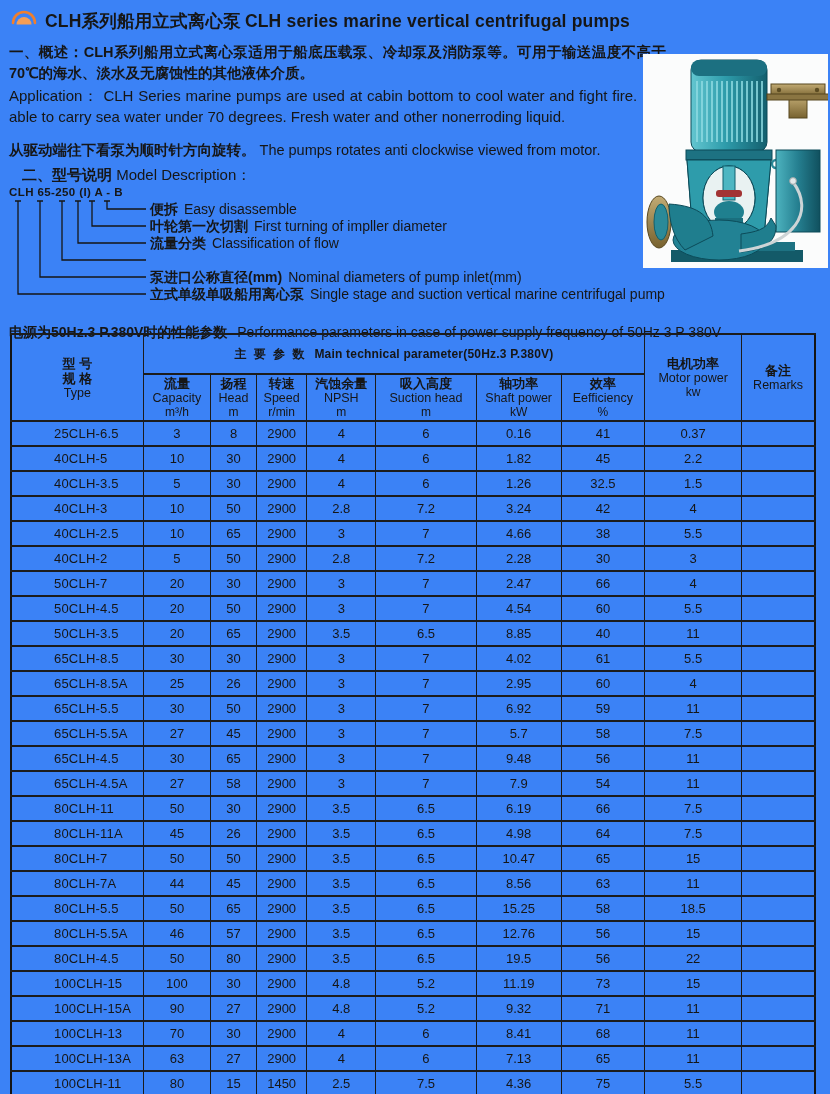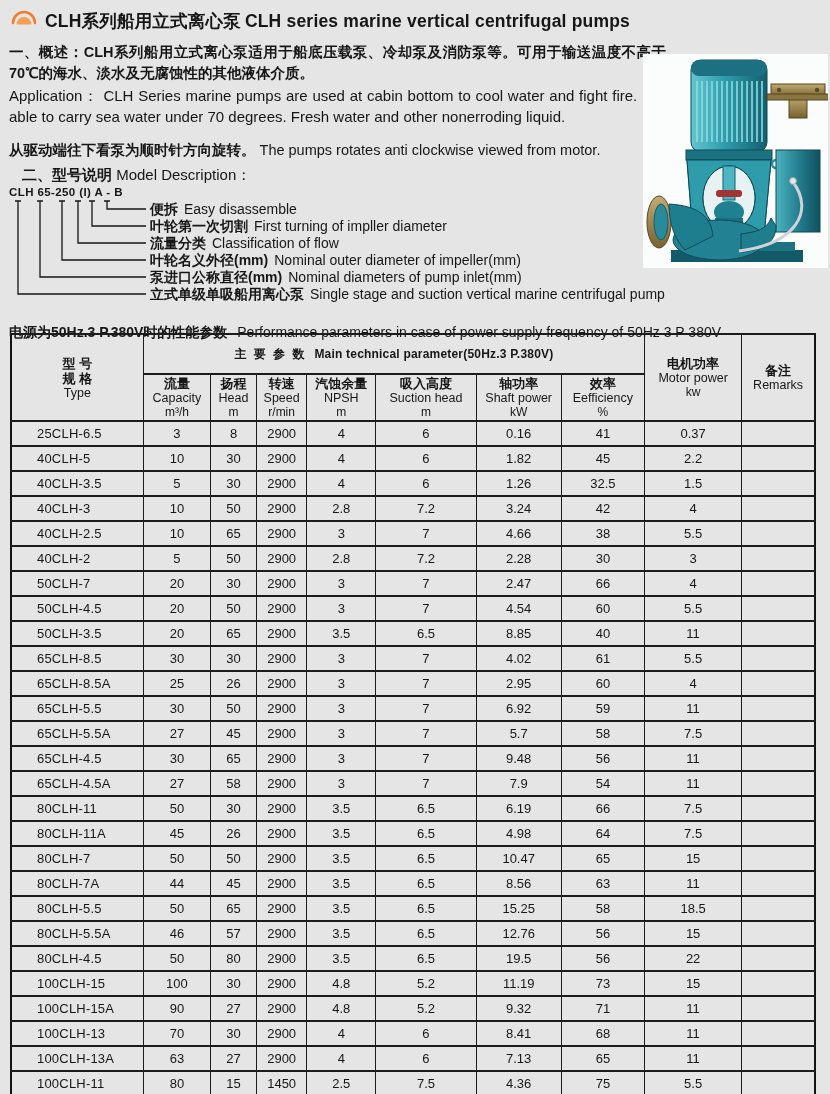--- a/index.html
+++ b/index.html
@@ -1,17 +1,17 @@
 <!DOCTYPE html>
 <html><head>
 <meta charset="utf-8">
 <style>
   html,body { margin:0; padding:0; background:#ffffff; }
   .page {
-    position:relative; width:830px; height:1094px; background:#e5e5e5;
+    position:relative; width:830px; height:1094px; background:#3b82f6;
     font-family:"Liberation Sans", sans-serif; color:#161616; overflow:hidden;
   }
   
   .hdr { position:absolute; left:10px; top:9px; display:flex; align-items:center; gap:7px; }
   .hdr .logo { width:28px; height:24px; flex:0 0 auto; }
   .hdr .ttl { font-size:17.5px; font-weight:bold; letter-spacing:0.2px; white-space:nowrap; }
   .hdr .ttl .en { margin-left:4px; }
 
   
   .intro { position:absolute; left:9px; top:42px; width:657px; }
@@ -46,21 +46,21 @@
   thead th { font-weight:normal; text-align:center; vertical-align:middle; padding:1px 0; }
   .h-cn { display:block; font-size:13px; font-weight:bold; line-height:15px; }
   .h-en { display:block; font-size:12.5px; line-height:14px; }
   .h-un { display:block; font-size:12px; line-height:14px; }
   .h-main { font-size:12px; }
   .h-main .cn { font-weight:bold; letter-spacing:2px; }
   .h-main .en { font-weight:bold; margin-left:8px; letter-spacing:0.2px; }
   tr.hrow1 { height:40px; }
   tr.hrow2 { height:46px; }
   tbody td { height:23px; font-size:13px; text-align:center; vertical-align:middle; padding:0; }
-  tbody td.type-cell { text-align:left; padding-left:25px; letter-spacing:0.2px; }
+  tbody td.type-cell { text-align:left; padding-left:42px; letter-spacing:0.2px; }
 </style>
 </head>
 <body>
 
 <div class="page">
 
   <div class="hdr">
     <svg class="logo" viewBox="0 0 28 24">
       <path d="M3,14 A11,11 0 0 1 25,14" fill="none" stroke="#ef7f2e" stroke-width="2.6" stroke-linecap="round"></path>
       <path d="M6.5,15.5 A7.5,7.5 0 0 1 21.5,15.5 Z" fill="#f59e55"></path>
@@ -164,21 +164,20 @@
         <path d="M81,15 h6 M84,15 V40  H138"></path>
         <path d="M67,15 h6 M70,15 V57  H138"></path>
         <path d="M51,15 h6 M54,15 V74  H138"></path>
         <path d="M29,15 h6 M32,15 V91  H138"></path>
         <path d="M7,15  h6 M10,15 V108 H138"></path>
       </g>
     </svg>
     <div class="dlabel" style="top:15px"><span class="cn">便拆</span><span class="en">Easy disassemble</span></div>
     <div class="dlabel" style="top:32px"><span class="cn">叶轮第一次切割</span><span class="en">First turning of impller diameter</span></div>
     <div class="dlabel" style="top:49px"><span class="cn">流量分类</span><span class="en">Classification of flow</span></div>
-    <div class="dlabel" style="top:66px"><span class="cn">叶轮名义外径(mm)</span><span class="en">Nominal outer diameter of impeller(mm)</span></div>
     <div class="dlabel" style="top:83px"><span class="cn">泵进口公称直径(mm)</span><span class="en">Nominal diameters of pump inlet(mm)</span></div>
     <div class="dlabel" style="top:100px"><span class="cn">立式单级单吸船用离心泵</span><span class="en">Single stage and suction vertical marine centrifugal pump</span></div>
   </div>
 
   <p class="perf">
     <span class="cn">电源为50Hz.3 P.380V时的性能参数</span>
     <span class="en">Performance parameters in case of power supply frequency of 50Hz 3 P 380V</span>
   </p>
 
   <div class="tblwrap">

